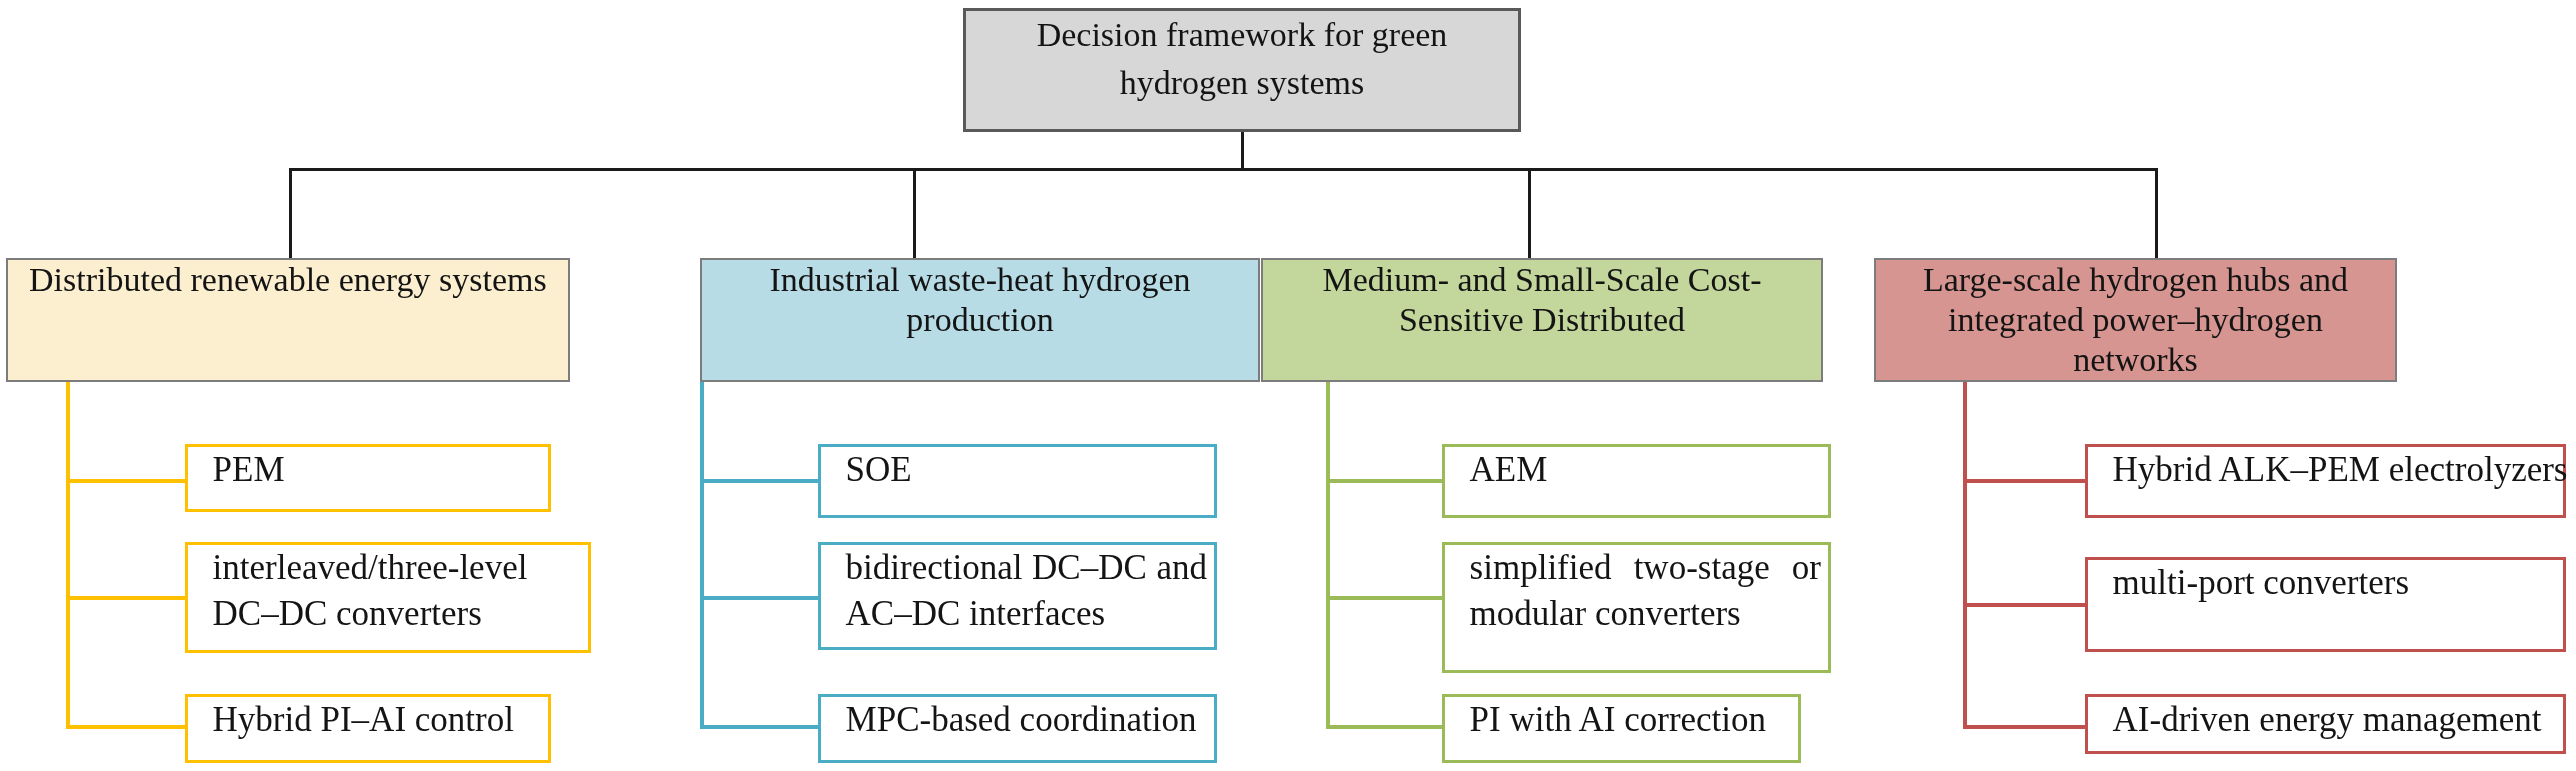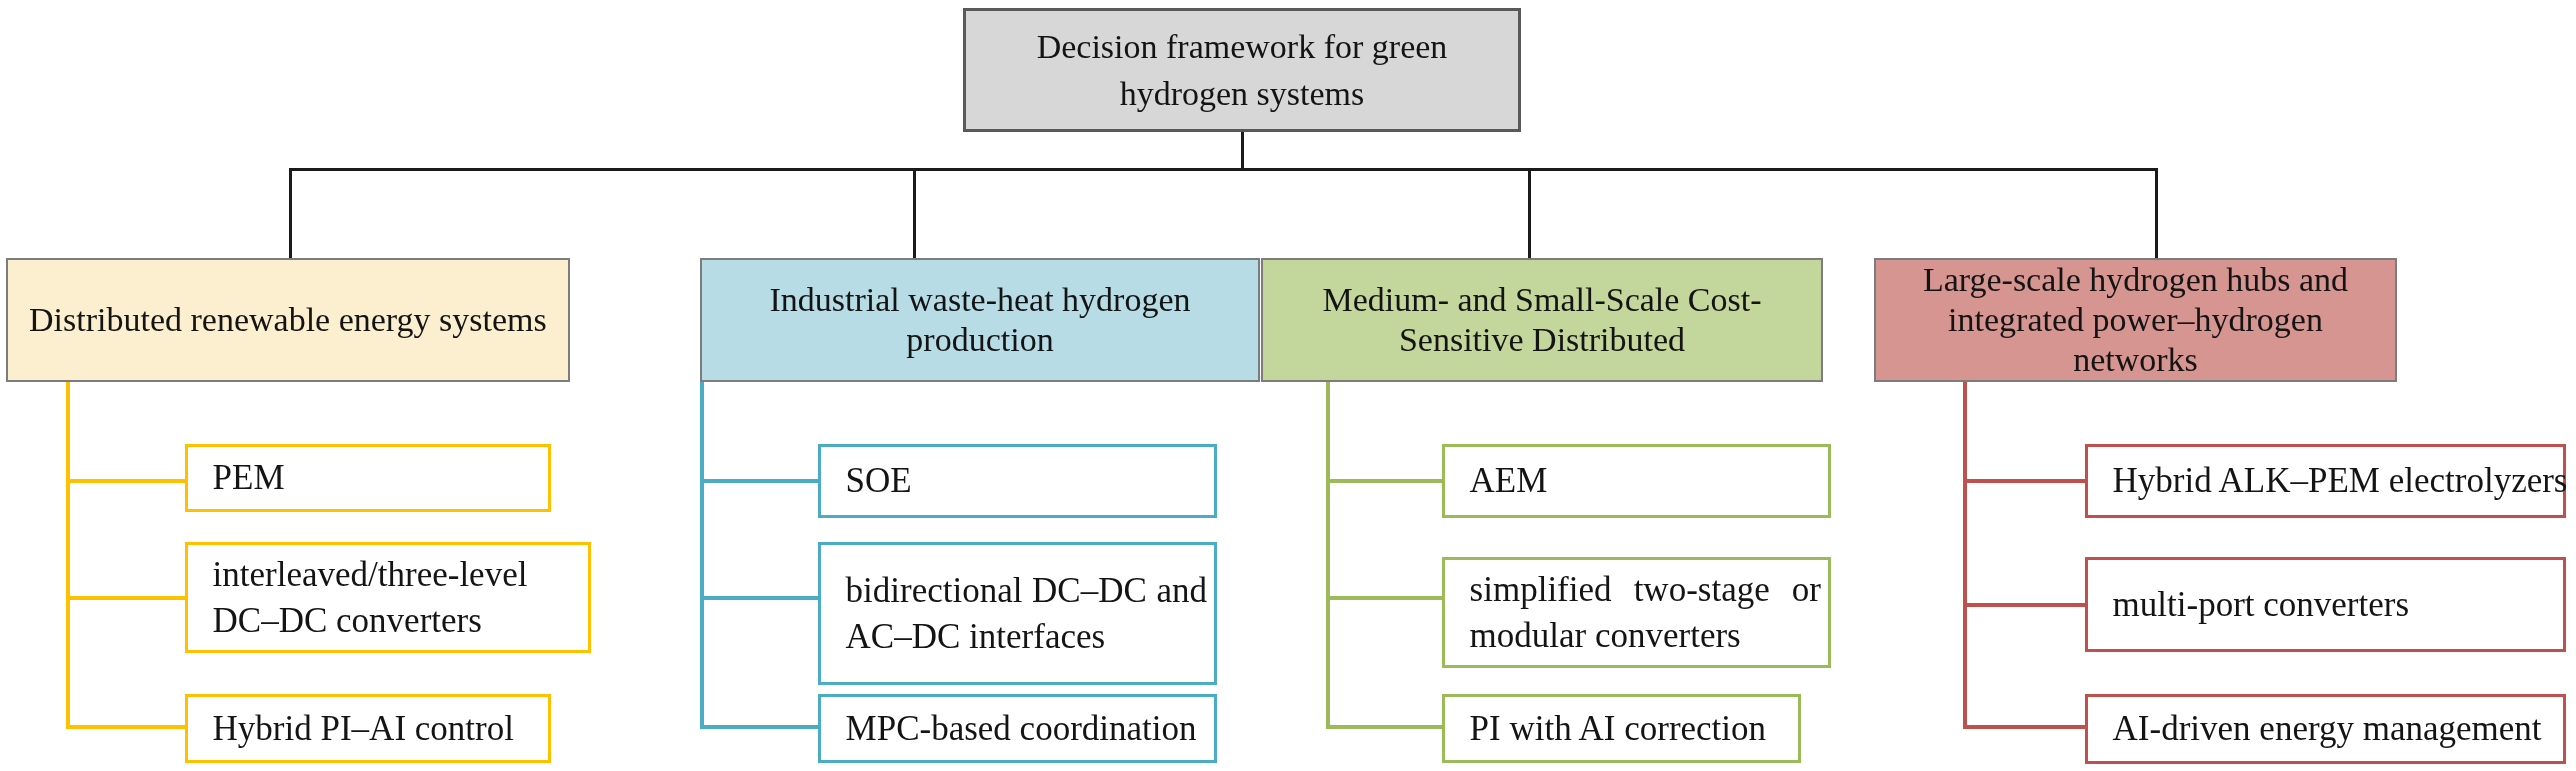--- a/index.html
+++ b/index.html
@@ -21,21 +21,20 @@
   .accent-line { background: var(--accent); }
   .accent-line.hline { height: 3.5px; }
   .accent-line.vline { width: 3.5px; }
 
   
   .node {
     position: absolute;
     box-sizing: border-box;
     display: flex;
     flex-direction: column;
-    justify-content: center;
   }
   .root-box {
     border: 3.5px solid #595959;
     background: #d7d7d7;
     text-align: center;
     font-size: 34px;
     line-height: 1.4;
     padding: 0 17.6px;
   }
   .parent-box {
@@ -110,21 +109,21 @@
     <div class="hline accent-line" style="left:700px; top:596px; width:121px;"></div>
     <div class="hline accent-line" style="left:700px; top:725px; width:121px;"></div>
 
     <div class="node parent-box" style="left:668px; top:258px; width:560px; height:124px;margin-left:32px;">
       <span>Industrial waste-heat hydrogen production</span>
     </div>
 
     <div class="node child-box" style="left:818px; top:444px; width:399px; height:74px;">
       <div class="line">SOE</div>
     </div>
-    <div class="node child-box" style="left:818px; top:542px; width:399px; height:143px;">
+    <div class="node child-box" style="left:818px; top:542px; width:399px; height:108px;">
       <div class="line stretch">bidirectional DC–DC and</div>
       <div class="line">AC–DC interfaces</div>
     </div>
     <div class="node child-box" style="left:818px; top:694px; width:399px; height:69px;">
       <div class="line">MPC-based coordination</div>
     </div>
   </div>
 
   <div class="branch-2">
     <div class="vline accent-line" style="left:1326px; top:381px; height:348px;"></div>
@@ -132,21 +131,21 @@
     <div class="hline accent-line" style="left:1326px; top:596px; width:120px;"></div>
     <div class="hline accent-line" style="left:1326px; top:725px; width:120px;"></div>
 
     <div class="node parent-box" style="left:1261px; top:258px; width:562px; height:124px;">
       <span>Medium- and Small-Scale Cost-Sensitive Distributed</span>
     </div>
 
     <div class="node child-box" style="left:1442px; top:444px; width:389px; height:74px;">
       <div class="line">AEM</div>
     </div>
-    <div class="node child-box" style="left:1442px; top:557px; width:389px; height:111px;">
+    <div class="node child-box" style="left:1442px; top:542px; width:389px; height:131px;">
       <div class="line stretch">simplified two-stage or</div>
       <div class="line">modular converters</div>
     </div>
     <div class="node child-box" style="left:1442px; top:694px; width:359px; height:69px;">
       <div class="line">PI with AI correction</div>
     </div>
   </div>
 
   <div class="branch-3">
     <div class="vline accent-line" style="left:1963px; top:381px; height:348px;"></div>
@@ -157,19 +156,19 @@
     <div class="node parent-box" style="left:1874px; top:258px; width:523px; height:124px;">
       <span>Large-scale hydrogen hubs and integrated power–hydrogen networks</span>
     </div>
 
     <div class="node child-box" style="left:2085px; top:444px; width:481px; height:74px;">
       <div class="line">Hybrid ALK–PEM electrolyzers</div>
     </div>
     <div class="node child-box" style="left:2085px; top:557px; width:481px; height:95px;">
       <div class="line">multi-port converters</div>
     </div>
-    <div class="node child-box" style="left:2085px; top:694px; width:481px; height:70px;">
+    <div class="node child-box" style="left:2085px; top:694px; width:481px; height:60px;">
       <div class="line">AI-driven energy management</div>
     </div>
   </div>
 
 </div>
 
 
 </body></html>

